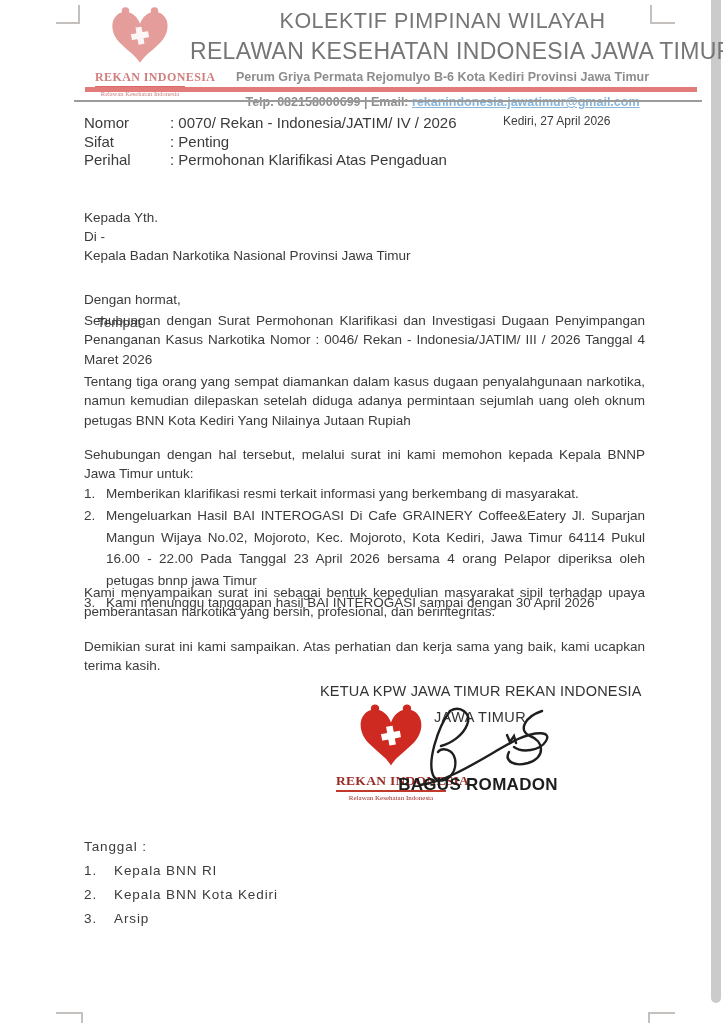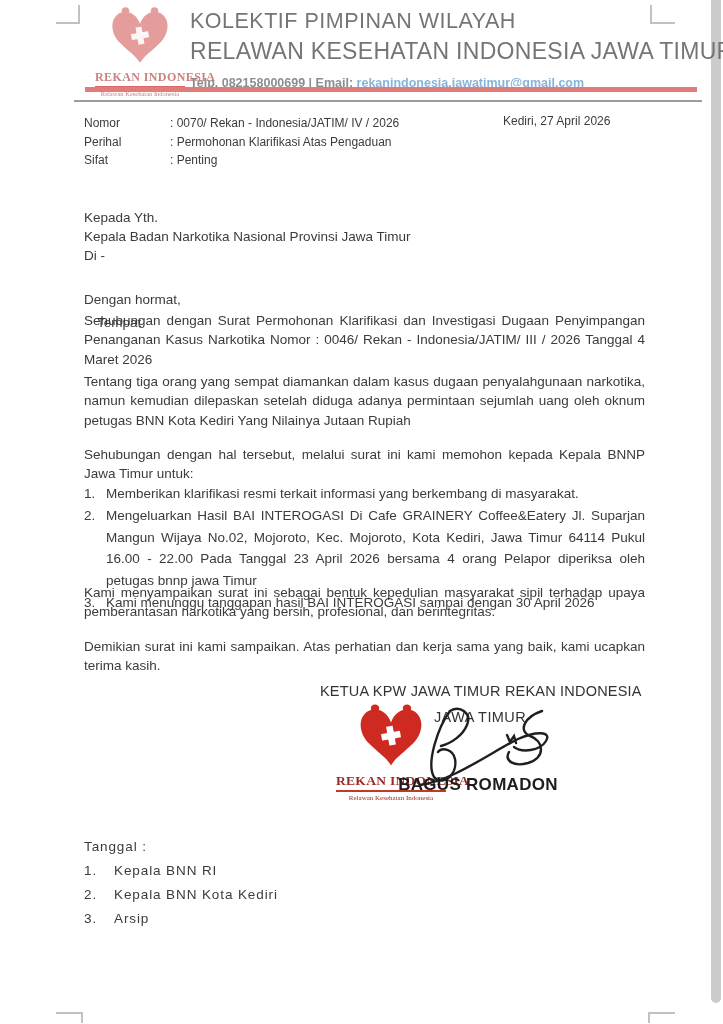--- a/index.html
+++ b/index.html
@@ -10,30 +10,30 @@
   .crop-tl{left:56px;top:5px;width:22px;height:17px;border-right:2px solid #c3c0bd;border-bottom:2px solid #c3c0bd;}
   .crop-tr{left:650px;top:5px;width:23px;height:17px;border-left:2px solid #c3c0bd;border-bottom:2px solid #c3c0bd;}
   .crop-bl{left:56px;top:1012px;width:25px;height:9px;border-right:2px solid #c3c0bd;border-top:2px solid #c3c0bd;}
   .crop-br{left:648px;top:1012px;width:25px;height:9px;border-left:2px solid #c3c0bd;border-top:2px solid #c3c0bd;}
   .scrollbar{position:absolute;left:711px;top:0;width:10px;height:1003px;background:#cbcbcb;border-radius:0 0 5px 5px;}
   
   .lh-logo{position:absolute;left:95px;top:6px;width:90px;text-align:center;}
   .lh-logo .logo-name{font-family:"Liberation Serif",serif;font-weight:bold;font-size:12px;color:#d07f7e;
         letter-spacing:.4px;border-bottom:2px solid #d66;padding-bottom:1px;white-space:nowrap;}
   .lh-logo .logo-tag{font-family:"Liberation Serif",serif;font-size:6.5px;color:#c98685;margin-top:2px;white-space:nowrap;}
-  .lh-text{position:absolute;left:190px;top:9px;width:505px;text-align:left;}
+  .lh-text{position:absolute;left:190px;top:9px;width:505px;text-align:center;}
   .lh-line1{font-size:21.5px;color:#757575;letter-spacing:.5px;white-space:nowrap;}
   .lh-line2{font-size:23px;color:#757575;letter-spacing:.3px;margin-top:4px;white-space:nowrap;}
   .lh-addr{font-size:12.5px;font-weight:bold;color:#8d8d8d;margin-top:5px;white-space:nowrap;}
   .lh-contact{font-size:12.5px;font-weight:bold;color:#8d8d8d;margin-top:11px;white-space:nowrap;}
   .lh-contact a{color:#87b4d8;text-decoration:underline;font-weight:bold;cursor:pointer;}
   .rule-red{position:absolute;left:85px;top:87px;width:612px;height:5px;background:#e17c7a;}
   .rule-gray{position:absolute;left:74px;top:100px;width:628px;height:2px;background:#9d9b99;}
   
-  .meta{position:absolute;left:84px;top:114px;font-size:12px;line-height:18.5px;}
+  .meta{position:absolute;left:84px;top:114px;font-size:15px;line-height:18.5px;}
   .meta-row{display:flex;}
   .meta-label{width:86px;flex:none;}
   .dateline{position:absolute;left:503px;top:114px;font-size:12px;white-space:nowrap;}
   .recipient{position:absolute;left:84px;top:208px;font-size:13.5px;line-height:19px;}
   .recipient .indent{padding-left:13px;margin-top:48px;}
   .salutation{position:absolute;left:84px;top:292px;font-size:13.5px;}
   .para{position:absolute;left:84px;width:561px;font-size:13.5px;line-height:19.3px;text-align:justify;}
   .p1{top:311px;}
   .p2{top:372px;}
   .p3{top:445px;}
@@ -81,46 +81,47 @@
         <path d="M44 32 h12 v9 h9 v12 h-9 v9 h-12 v-9 h-9 v-12 h9 Z" transform="rotate(-10 50 47)" fill="#fdf6f6" stroke="#e59d9c" stroke-width="2.5" stroke-linejoin="round"></path>
       </svg>
     </span>
     <div class="logo-name">REKAN INDONESIA</div>
     <div class="logo-tag">Relawan Kesehatan Indonesia</div>
   </div>
 
   <div class="lh-text">
     <div class="lh-line1">KOLEKTIF PIMPINAN WILAYAH</div>
     <div class="lh-line2">RELAWAN KESEHATAN INDONESIA JAWA TIMUR</div>
+    <div class="lh-addr">Perum Griya Permata Rejomulyo B-6 Kota Kediri Provinsi Jawa Timur</div>
     <div class="lh-contact"><span>Telp. 082158000699 | Email: </span><a>rekanindonesia.jawatimur@gmail.com</a></div>
   </div>
 
   <div class="rule-red"></div>
   <div class="rule-gray"></div>
 
   <div class="meta">
     <div class="meta-row">
       <span class="meta-label">Nomor</span>
       <span>: 0070/ Rekan - Indonesia/JATIM/ IV / 2026</span>
     </div>
     <div class="meta-row">
+      <span class="meta-label">Sifat</span>
+      <span>: Penting</span>
+    </div>
+    <div class="meta-row">
       <span class="meta-label">Perihal</span>
       <span>: Permohonan Klarifikasi Atas Pengaduan</span>
-    </div>
-    <div class="meta-row">
-      <span class="meta-label">Sifat</span>
-      <span>: Penting</span>
     </div>
   </div>
   <div class="dateline">Kediri, 27 April  2026</div>
 
   <div class="recipient">
     <div>Kepada Yth.</div>
+    <div>Di -</div>
     <div>Kepala Badan Narkotika Nasional Provinsi Jawa Timur</div>
-    <div>Di -</div>
     <div class="indent">Tempat</div>
   </div>
 
   <div class="salutation">Dengan hormat,</div>
   <div class="para p1">Sehubungan dengan Surat Permohonan Klarifikasi dan Investigasi Dugaan Penyimpangan Penanganan Kasus Narkotika Nomor : 0046/ Rekan - Indonesia/JATIM/ III / 2026 Tanggal 4 Maret 2026</div>
   <div class="para p2">Tentang tiga orang yang sempat diamankan dalam kasus dugaan penyalahgunaan narkotika, namun kemudian dilepaskan setelah diduga adanya permintaan sejumlah uang oleh oknum petugas BNN Kota Kediri Yang Nilainya Jutaan Rupiah</div>
   <div class="para p3">Sehubungan dengan hal tersebut, melalui surat ini kami memohon kepada Kepala BNNP Jawa Timur untuk:</div>
 
   <div class="num-list">
     <div class="li">

